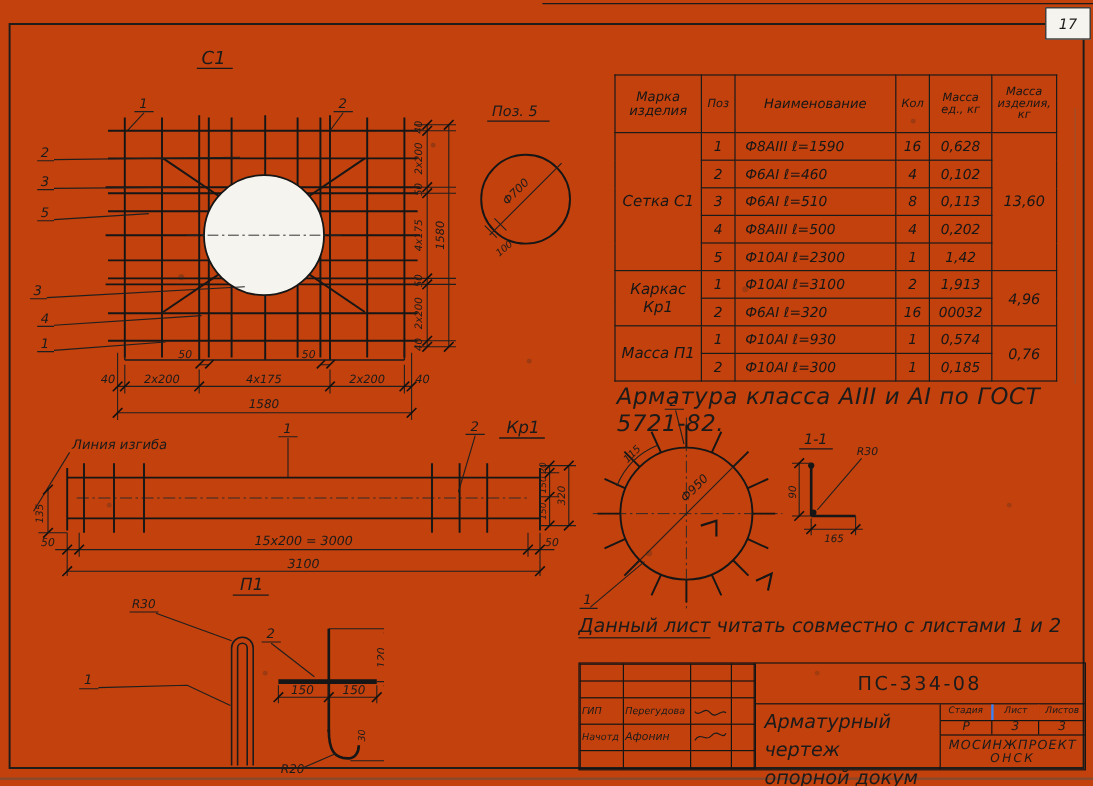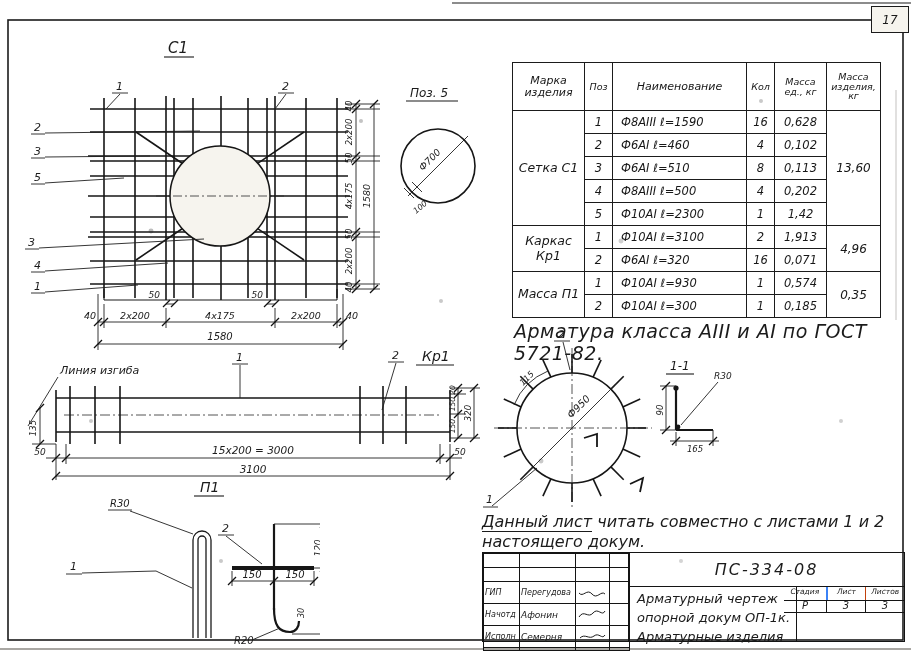--- a/index.html
+++ b/index.html
@@ -1,16 +1,16 @@
 <!DOCTYPE html>
 <html><head>
 <meta charset="utf-8">
 <style>
   html,body{margin:0;padding:0;background:#c9c6bf;}
-  .sheet{position:relative;width:911px;height:655px;background:#ffffff;overflow:hidden;
+  .sheet{position:relative;width:911px;height:655px;background:#c2410c;overflow:hidden;
          font-family:"DejaVu Sans",sans-serif;color:#1b1b1b;}
   .abs{position:absolute;}
   svg text{font-family:"DejaVu Sans",sans-serif;font-style:italic;fill:#1b1b1b;}
   .ink{stroke:#1b1b1b;stroke-width:1.1;fill:none;}
   .bar{stroke:#161616;stroke-width:1.6;fill:none;}
   .bar2{stroke:#161616;stroke-width:2.2;fill:none;}
   .thin{stroke:#2a2a2a;stroke-width:0.8;fill:none;}
   .dim{stroke:#1f1f1f;stroke-width:0.9;fill:none;}
   .tick{stroke:#111;stroke-width:1.3;fill:none;}
   .parts{border-collapse:collapse;table-layout:fixed;background:transparent;}
@@ -257,29 +257,29 @@
       <td>1</td>
       <td class="name">Ф10АI  ℓ=3100</td>
       <td>2</td>
       <td>1,913</td>
       <td class="total" rowspan="2">4,96</td>
     </tr>
     <tr style="height:23px">
       <td>2</td>
       <td class="name">Ф6АI  ℓ=320</td>
       <td>16</td>
-      <td>0,071</td>
+      <td>00032</td>
     </tr>
     <tr style="height:23px">
       <td class="mark" rowspan="2">Масса П1</td>
       <td>1</td>
       <td class="name">Ф10АI  ℓ=930</td>
       <td>1</td>
       <td>0,574</td>
-      <td class="total" rowspan="2">0,35</td>
+      <td class="total" rowspan="2">0,76</td>
     </tr>
     <tr style="height:23px">
       <td>2</td>
       <td class="name">Ф10АI  ℓ=300</td>
       <td>1</td>
       <td>0,185</td>
     </tr>
   </tbody>
     </table>
 
@@ -487,21 +487,20 @@
       <line x1="192" y1="119" x2="200" y2="111" class="tick"></line>
         <line x1="229" y1="119" x2="237" y2="111" class="tick"></line>
     </g>
     <text x="215" y="126" font-size="8.5" text-anchor="middle">165</text>
   </svg>
 
   <div class="abs note2" style="left:482px;top:512px;width:420px">
     <div>
       <span class="u">Данный лист</span><span> читать совместно с листами 1 и 2</span>
     </div>
-    <div>настоящего докум.</div>
   </div>
 
   <div class="abs tb" style="left:482px;top:552px;width:421px;height:88px;background:transparent">
 
     <div class="cell" style="left:0;top:0;width:146px;height:88px;border-right:1.4px solid #141414">
       <table style="border-collapse:collapse;width:100%;height:100%;table-layout:fixed">
         <colgroup>
             <col style="width:36px">
             <col style="width:56px">
             <col style="width:34px">
@@ -529,61 +528,58 @@
           <td style="border:1px solid #141414"></td>
         </tr>
         <tr style="height:15px">
           <td style="border:1px solid #141414;font-style:italic;font-size:8px">Начотд</td>
           <td style="border:1px solid #141414;font-style:italic;font-size:9px">Афонин</td>
           <td style="border:1px solid #141414"><svg width="30" height="12">
                   <path d="M2,9 C7,1 11,11 16,5 S25,9 28,3" stroke="#1b1b1b" stroke-width="1" fill="none"></path>
                 </svg></td>
           <td style="border:1px solid #141414"></td>
         </tr>
-        <tr style="height:15px">
-          <td style="border:1px solid #141414;font-style:italic;font-size:8px">Исполн</td>
-          <td style="border:1px solid #141414;font-style:italic;font-size:9px">Семерня</td>
-          <td style="border:1px solid #141414"><svg width="30" height="12">
-                  <path d="M3,8 C8,3 12,10 17,6 S25,10 28,5" stroke="#1b1b1b" stroke-width="1" fill="none"></path>
-                </svg></td>
-          <td style="border:1px solid #141414"></td>
-        </tr>
         <tr>
               <td style="border:1px solid #141414"></td>
               <td style="border:1px solid #141414"></td>
               <td style="border:1px solid #141414"></td>
               <td style="border:1px solid #141414"></td>
             </tr>
       </tbody>
         </table>
     </div>
 
     <div class="cell" style="left:146px;top:0;width:275px;height:34px;border-bottom:1.4px solid #141414;
-         display:flex;align-items:center;justify-content:center;font-style:italic;font-size:16px;letter-spacing:2px">
+         display:flex;align-items:center;justify-content:center;font-size:16px;letter-spacing:2px">
       <span>ПС-334-08</span>
     </div>
 
-    <div class="cell" style="left:146px;top:34px;width:168px;height:54px;border-right:1.4px solid #141414;
-         font-style:italic;font-size:13px;line-height:1.45;padding:3px 0 0 8px">
+    <div class="cell" style="left:146px;top:34px;width:155px;height:54px;border-right:1.4px solid #141414;
+         font-style:italic;font-size:16px;line-height:1.45;padding:3px 0 0 8px">
       <div>Арматурный чертеж</div>
       <div>опорной докум ОП-1к.</div>
       <div>Арматурные изделия</div>
     </div>
 
     <div class="cell" style="left:301px;top:34px;width:120px;height:54px">
       <div style="position:absolute;left:0;top:0;width:120px;height:13px;display:flex;border-bottom:1px solid #141414">
         <div style="width:42px;border-right:2px solid #3b82f6;font-style:italic;font-size:7.5px;text-align:center">Стадия</div>
         <div style="width:38px;border-right:1px solid #c2410c;font-style:italic;font-size:7.5px;text-align:center">Лист</div>
         <div style="width:38px;font-style:italic;font-size:7.5px;text-align:center">Листов</div>
       </div>
       <div style="position:absolute;left:0;top:13px;width:120px;height:12px;display:flex;border-bottom:1px solid #141414">
         <div style="width:42px;border-right:1px solid #141414;font-style:italic;font-size:10px;text-align:center">Р</div>
         <div style="width:38px;border-right:1px solid #141414;font-style:italic;font-size:10px;text-align:center">3</div>
         <div style="width:38px;font-style:italic;font-size:10px;text-align:center">3</div>
       </div>
+      <div style="position:absolute;left:0;top:25px;width:120px;height:29px;display:flex;flex-direction:column;
+           align-items:center;justify-content:center;font-style:italic">
+        <div style="font-size:10.5px;letter-spacing:1px">МОСИНЖПРОЕКТ</div>
+        <div style="font-size:10px;letter-spacing:2px">ОНСК</div>
+      </div>
     </div>
   </div>
 
   <div class="abs" style="left:0;top:0;width:2px;height:2px;border-radius:50%;background:transparent;
        box-shadow:150px 230px 0 1.5px rgba(40,40,40,.3), 360px 120px 0 1px rgba(40,40,40,.28),
        90px 420px 0 1px rgba(40,40,40,.25), 620px 240px 0 1.5px rgba(40,40,40,.22),
        760px 100px 0 1px rgba(40,40,40,.25), 540px 460px 0 1.5px rgba(40,40,40,.25),
        220px 560px 0 1px rgba(40,40,40,.25), 840px 420px 0 1px rgba(40,40,40,.22),
        440px 300px 0 1px rgba(40,40,40,.25), 680px 560px 0 1px rgba(40,40,40,.2)"></div>
 </div>

